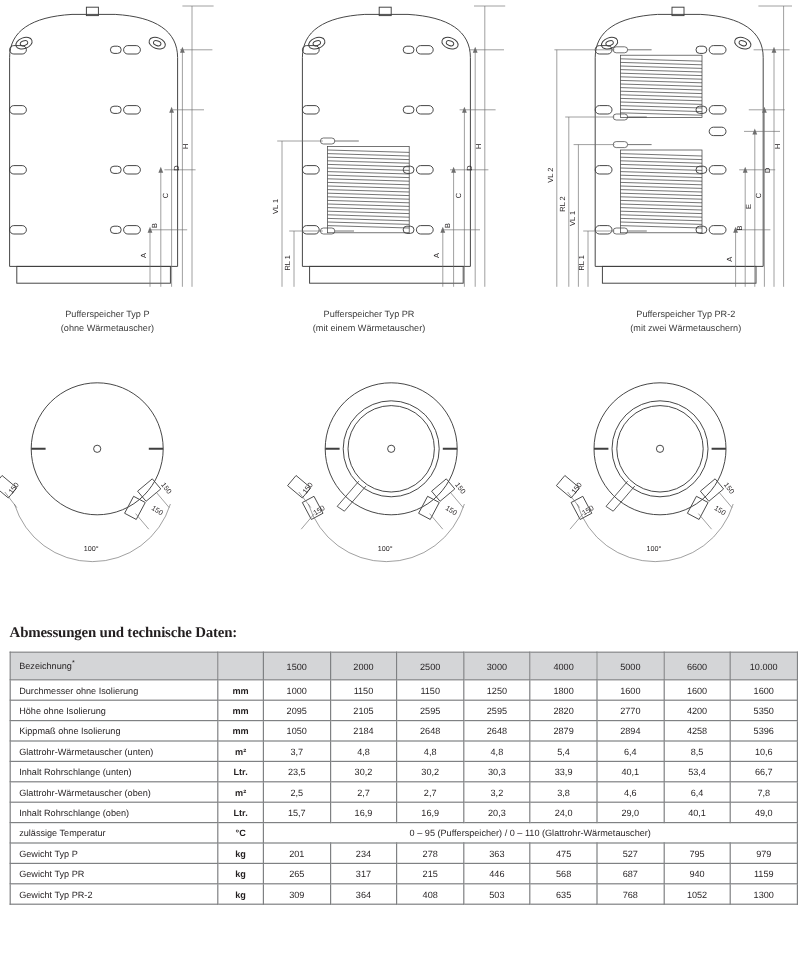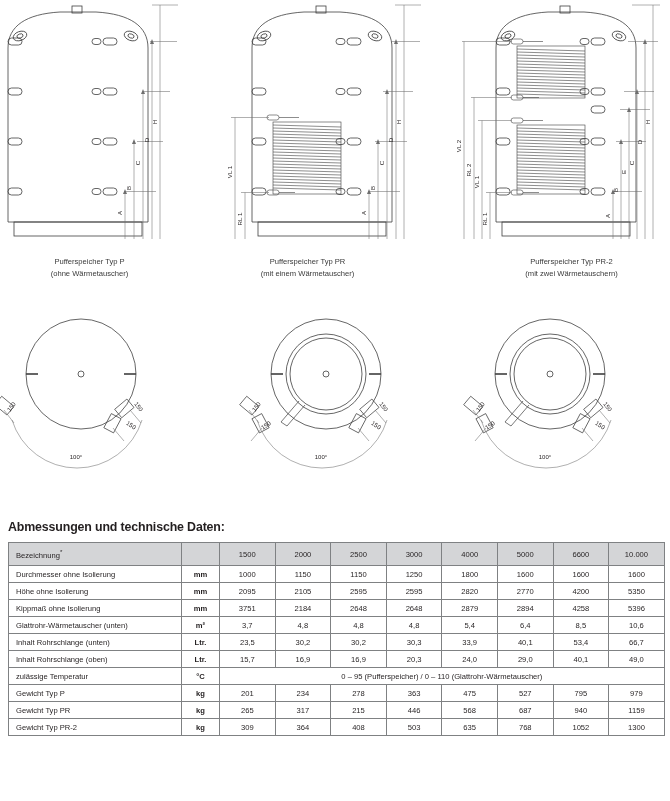--- a/index.html
+++ b/index.html
@@ -70,20 +70,21 @@
     top: 520px;
     width: 670px;
   }
   .section-heading {
     font-size: 12.4px;
     font-weight: bold;
     letter-spacing: -0.15px;
     color: #231f20;
     padding-left: 8px;
     padding-bottom: 8px;
+    font-family: Liberation Serif, serif;
   }
   table.spec {
     border-collapse: collapse;
     width: 656px;
     margin-left: 8px;
     table-layout: fixed;
   }
   table.spec td, table.spec th {
     border: 1px solid #7f8183;
     font-size: 7.6px;
@@ -575,21 +576,21 @@
           <td>2595</td>
           <td>2595</td>
           <td>2820</td>
           <td>2770</td>
           <td>4200</td>
           <td>5350</td>
         </tr>
         <tr>
           <td class="lbl">Kippmaß ohne Isolierung</td>
           <td class="unit">mm</td>
-          <td>3751</td>
+          <td>1050</td>
           <td>2184</td>
           <td>2648</td>
           <td>2648</td>
           <td>2879</td>
           <td>2894</td>
           <td>4258</td>
           <td>5396</td>
         </tr>
         <tr>
           <td class="lbl">Glattrohr-Wärmetauscher (unten)</td>
@@ -609,20 +610,32 @@
           <td>23,5</td>
           <td>30,2</td>
           <td>30,2</td>
           <td>30,3</td>
           <td>33,9</td>
           <td>40,1</td>
           <td>53,4</td>
           <td>66,7</td>
         </tr>
         <tr>
+          <td class="lbl">Glattrohr-Wärmetauscher (oben)</td>
+          <td class="unit">m²</td>
+          <td>2,5</td>
+          <td>2,7</td>
+          <td>2,7</td>
+          <td>3,2</td>
+          <td>3,8</td>
+          <td>4,6</td>
+          <td>6,4</td>
+          <td>7,8</td>
+        </tr>
+        <tr>
           <td class="lbl">Inhalt Rohrschlange (oben)</td>
           <td class="unit">Ltr.</td>
           <td>15,7</td>
           <td>16,9</td>
           <td>16,9</td>
           <td>20,3</td>
           <td>24,0</td>
           <td>29,0</td>
           <td>40,1</td>
           <td>49,0</td>

